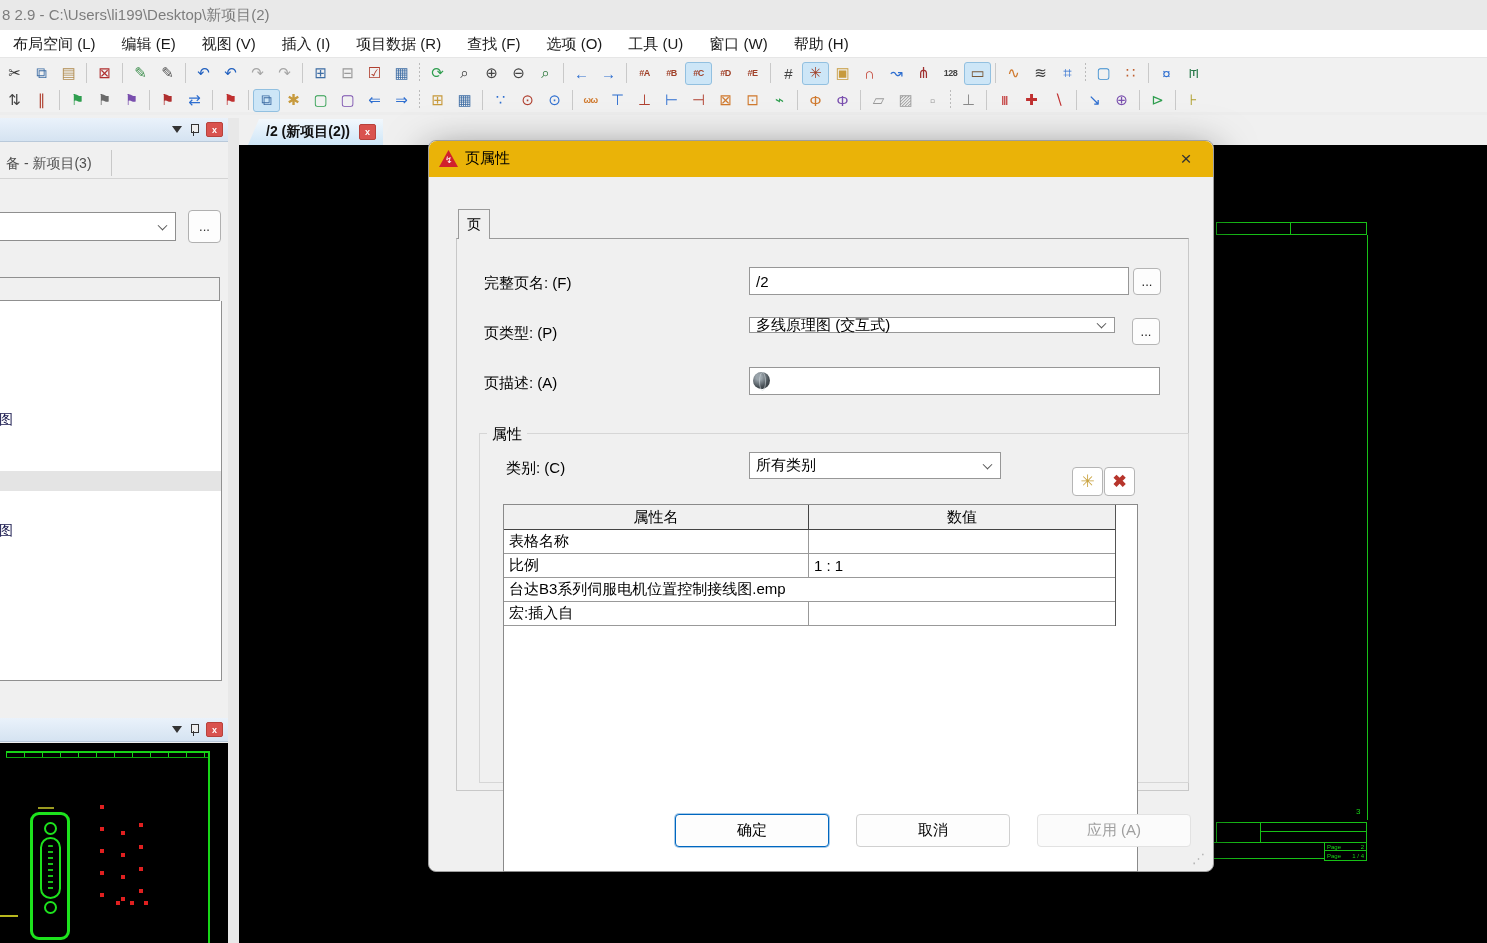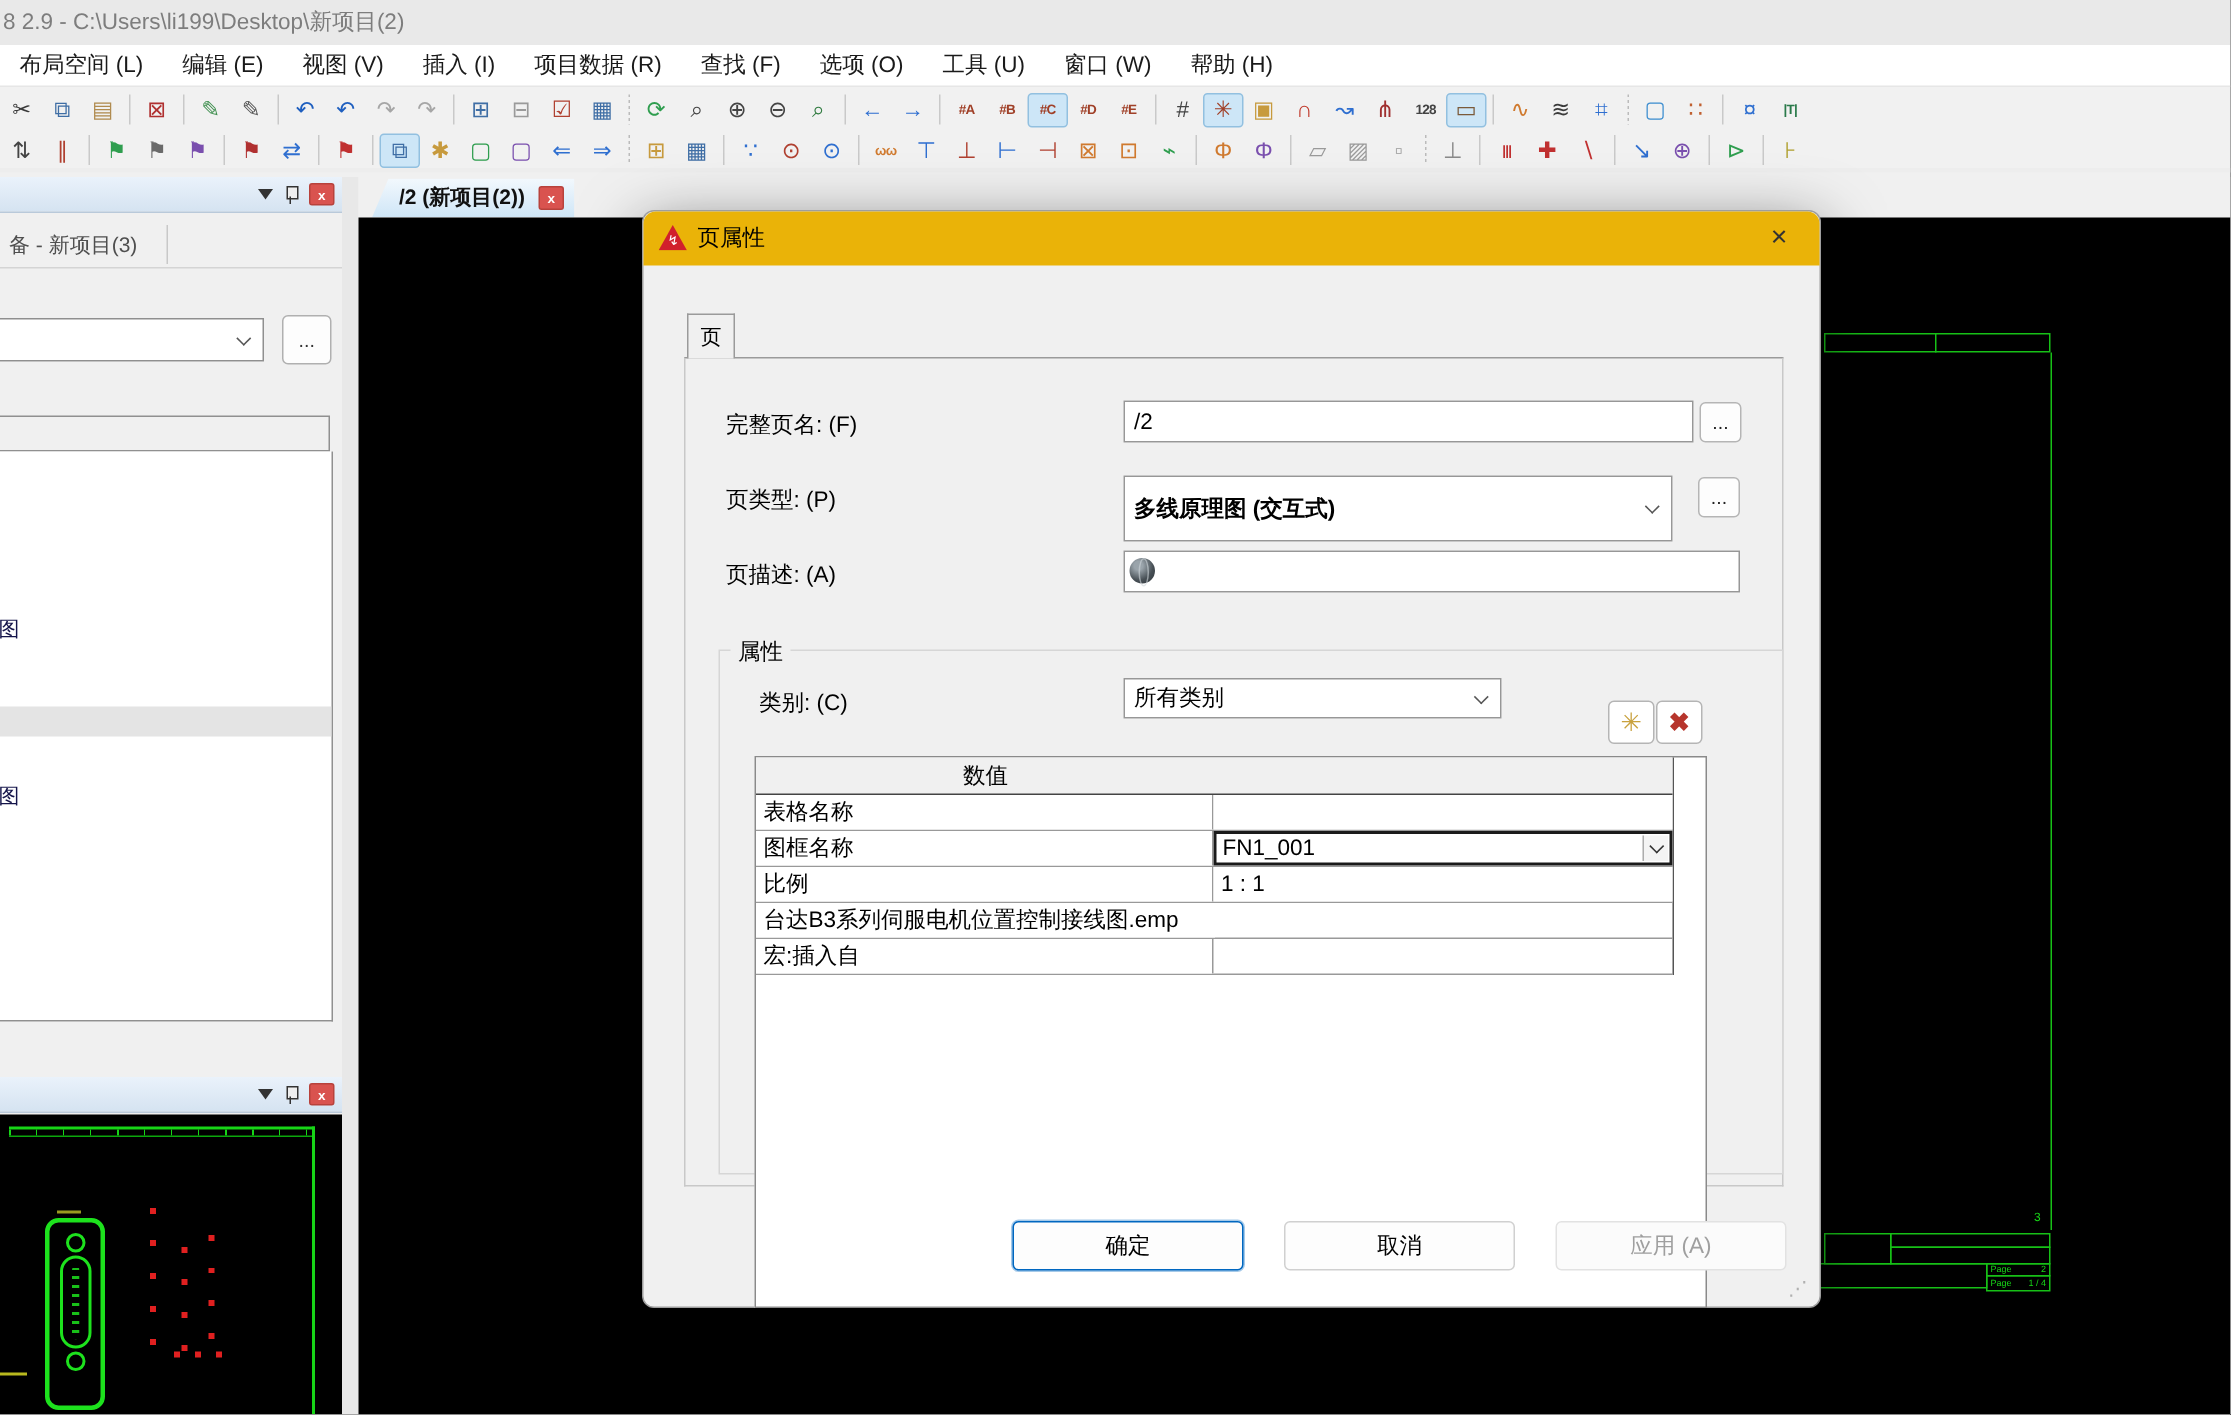--- a/index.html
+++ b/index.html
@@ -133,21 +133,21 @@
   .txt { position:absolute; background:#fff; border:1px solid #979797; font-size:15px; padding:0 6px;
       color:#000; font-family:"Liberation Sans",sans-serif; }
   .sel-box { position:absolute; background:#fff; border:1px solid #979797; font-size:15px;
       padding:0 24px 0 6px; display:flex; align-items:center; color:#000; }
   .browse-btn { position:absolute; width:28px; height:27px; background:#fdfdfd; border:1px solid #b5b5b5;
       border-radius:4px; font-size:13px; color:#222; display:flex; align-items:center; justify-content:center; }
   #lbl-pagename { left:55px; top:133px; }
   #in-pagename { left:320px; top:126px; width:380px; height:28px; }
   #br-pagename { left:704px; top:127px; }
   #lbl-pagetype { left:55px; top:183px; }
-  #in-pagetype { left:320px; top:176px; width:366px; height:44px;font-weight:bold; }
+  #in-pagetype { left:320px; top:176px; width:366px; height:16px; }
   #br-pagetype { left:703px; top:177px; }
   #lbl-pagedesc { left:55px; top:233px; }
   #in-pagedesc { left:320px; top:226px; width:411px; height:28px; padding-left:26px; }
   #globe-icon { position:absolute; left:324px; top:231px; width:17px; height:17px; border-radius:50%;
       background:radial-gradient(circle at 35% 30%, #9aa4ab 0 18%, #474f55 60%, #2e3438 100%); z-index:3; }
   #globe-icon::after { content:""; position:absolute; left:6px; top:0; width:5px; height:17px;
       border:1px solid #cfd6da; border-radius:50%; opacity:.6; }
 
   #fieldset-props { position:absolute; left:50px; top:292px; width:710px; height:350px;
       border:1px solid #d6d6d6; }
@@ -541,39 +541,33 @@
     <div class="sel-box" id="in-category">
       <span>所有类别</span>
       <span class="chev"></span>
     </div>
     <div id="btn-star">✳</div>
     <div id="btn-delprop">✖</div>
 
     <div id="tbl-wrap">
       <div id="ptable">
         <div class="phead">
+          <div class="phc1">属性名</div>
           <div class="phc2">数值</div>
         </div>
         <div>
 
             <div class="prow">
               <div class="pname">表格名称</div>
               <div class="pval">
                 <span></span>
 
               </div>
             </div>
 
-            <div class="prow">
-              <div class="pname">图框名称</div>
-              <div class="pval combo">
-                <span>FN1_001</span>
-                <span class="combo-arrow"></span>
-              </div>
-            </div>
 
             <div class="prow">
               <div class="pname">比例</div>
               <div class="pval">
                 <span>1 : 1</span>
 
               </div>
             </div>
 
 

